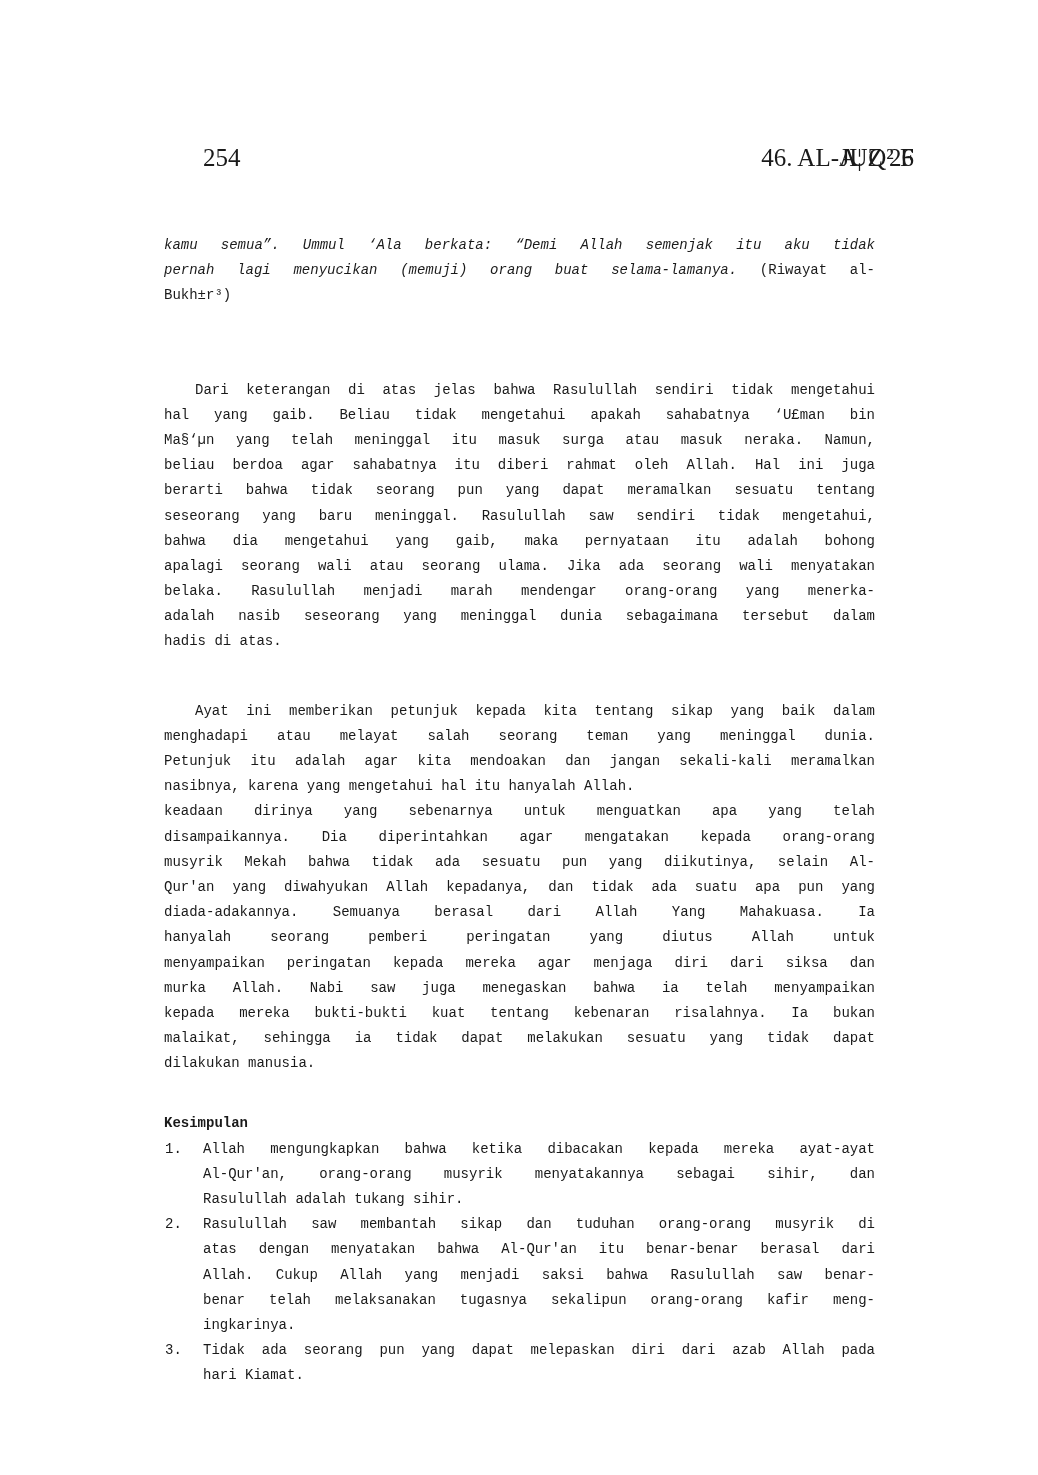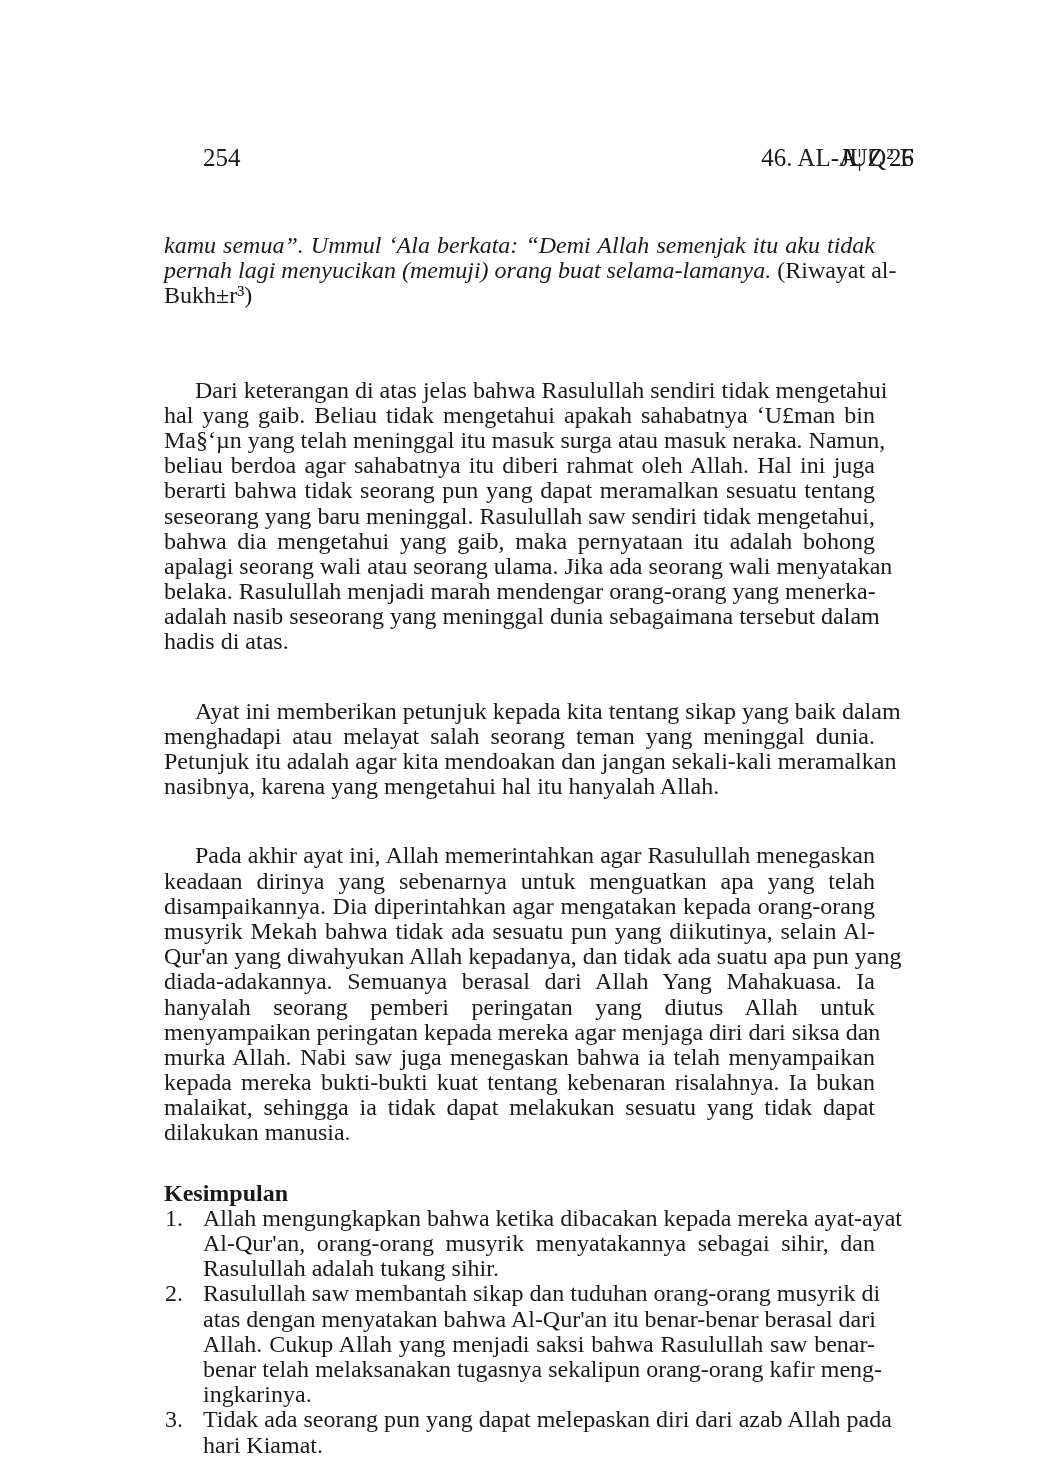--- a/index.html
+++ b/index.html
@@ -27,22 +27,23 @@
     }
     .page-header .num { position: absolute; left: 0; top: 0; }
     .page-header .title { position: absolute; left: 0; width: 100%; text-align: right; top: 0; }
     .page-header .juz { position: absolute; right: 0; top: 0; text-align: right; }
 
     .content {
       position: absolute;
       top: 233px;
       left: 164px;
       width: 711px;
-      font-size: 24px;
+      font-size: 14px;
       line-height: 25.2px;
+      font-family: Liberation Mono, monospace;
     }
     .ln {
       display: block;
       text-align: justify;
       text-align-last: justify;
       white-space: nowrap;
       height: 25.2px;
     }
     .ln.last {
       text-align-last: left;
@@ -94,21 +95,20 @@
         <span class="ln">adalah nasib seseorang yang meninggal dunia sebagaimana tersebut dalam</span>
         <span class="ln last">hadis di atas.</span>
       </div>
       <div>
         <span class="ln indent">Ayat ini memberikan petunjuk kepada kita tentang sikap yang baik dalam</span>
         <span class="ln">menghadapi atau melayat salah seorang teman yang meninggal dunia.</span>
         <span class="ln">Petunjuk itu adalah agar kita mendoakan dan jangan sekali-kali meramalkan</span>
         <span class="ln last">nasibnya, karena yang mengetahui hal itu hanyalah Allah.</span>
       </div>
       <div>
-        <span class="ln indent">Pada akhir ayat ini, Allah memerintahkan agar Rasulullah menegaskan</span>
         <span class="ln">keadaan dirinya yang sebenarnya untuk menguatkan apa yang telah</span>
         <span class="ln">disampaikannya. Dia diperintahkan agar mengatakan kepada orang-orang</span>
         <span class="ln">musyrik Mekah bahwa tidak ada sesuatu pun yang diikutinya, selain Al-</span>
         <span class="ln">Qur'an yang diwahyukan Allah kepadanya, dan tidak ada suatu apa pun yang</span>
         <span class="ln">diada-adakannya. Semuanya berasal dari Allah Yang Mahakuasa. Ia</span>
         <span class="ln">hanyalah seorang pemberi peringatan yang diutus Allah untuk</span>
         <span class="ln">menyampaikan peringatan kepada mereka agar menjaga diri dari siksa dan</span>
         <span class="ln">murka Allah. Nabi saw juga menegaskan bahwa ia telah menyampaikan</span>
         <span class="ln">kepada mereka bukti-bukti kuat tentang kebenaran risalahnya. Ia bukan</span>
         <span class="ln">malaikat, sehingga ia tidak dapat melakukan sesuatu yang tidak dapat</span>

